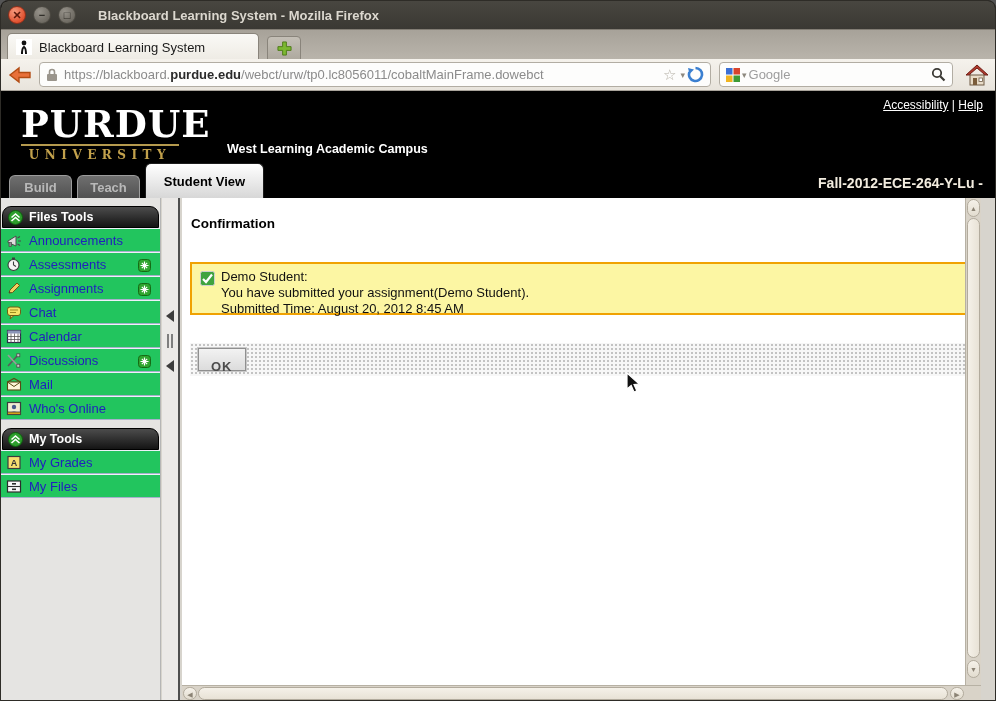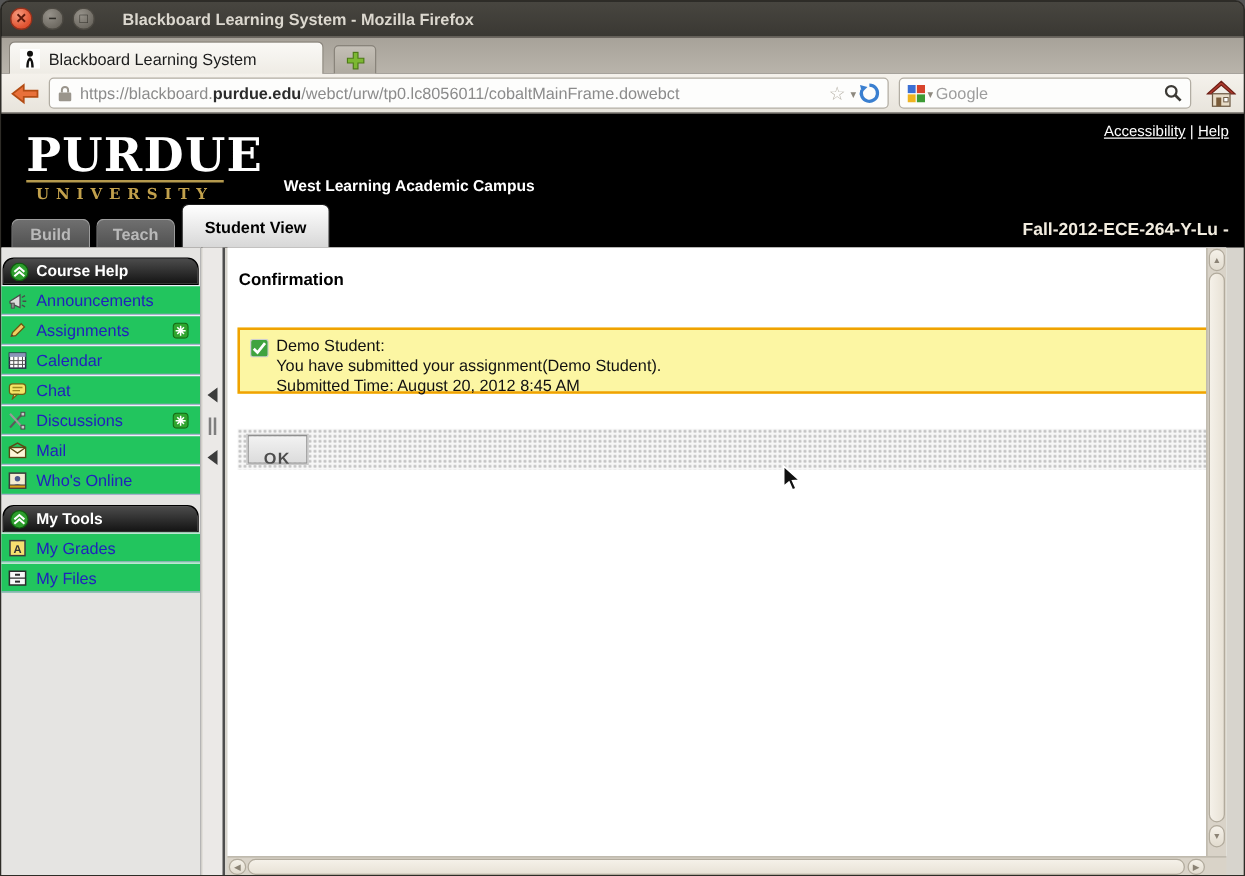--- a/index.html
+++ b/index.html
@@ -203,64 +203,78 @@
     <div class="coursecode">Fall-2012-ECE-264-Y-Lu -</div>
 
     <div class="contentrow">
 
       <div class="sidebar">
         <div class="sb-header">
           <svg width="15" height="15" viewBox="0 0 15 15">
             <circle cx="7.5" cy="7.5" r="7" fill="#2d9e2d" stroke="#0f5c0f"></circle>
             <path d="M3.5 7.5 L7.5 4 L11.5 7.5 M3.5 11 L7.5 7.5 L11.5 11" fill="none" stroke="#fff" stroke-width="1.6"></path>
           </svg>
-          <span class="sb-title">Course Help</span>
+          <span class="sb-title">Files Tools</span>
         </div>
 
 
         <div class="sb-item">
           <svg width="16" height="15" viewBox="0 0 16 15">
             <path d="M2 8 L10 3 L10 13 L2 9.5 Z" fill="#dcdcdc" stroke="#4a4a4a"></path>
             <path d="M11.5 5 L14 3.5 M12 8 L15 8 M11.5 11 L14 12.5" stroke="#4a4a4a" stroke-width="1.1"></path>
             <rect x="3" y="9.5" width="2.4" height="4" fill="#8c8c8c" stroke="#4a4a4a" stroke-width="0.7"></rect>
           </svg>
           <span class="lbl">Announcements</span>
         </div>
 
+        <div class="sb-item">
+          <svg width="16" height="15" viewBox="0 0 16 15">
+            <circle cx="7.5" cy="8" r="5.5" fill="#f4f4f4" stroke="#3c3c3c" stroke-width="1.1"></circle>
+            <rect x="6" y="0.5" width="3" height="2" fill="#3c3c3c"></rect>
+            <path d="M7.5 8 L7.5 4.5 M7.5 8 L10 9.5" stroke="#3c3c3c" stroke-width="1.1"></path>
+          </svg>
+          <span class="lbl">Assessments</span>
+          <span class="sb-badge">
+            <svg width="13" height="13" viewBox="0 0 13 13">
+              <rect x="0.5" y="0.5" width="12" height="12" rx="3" fill="#2ea52e" stroke="#156b15"></rect>
+              <path d="M6.5 2.5 V10.5 M2.5 6.5 H10.5 M3.8 3.8 L9.2 9.2 M9.2 3.8 L3.8 9.2" stroke="#fff" stroke-width="1.2"></path>
+            </svg>
+          </span>
+        </div>
 
         <div class="sb-item">
           <svg width="16" height="15" viewBox="0 0 16 15">
             <path d="M3 12 L4 9 L11 2 L13.5 4.5 L6.5 11.5 Z" fill="#f0d060" stroke="#6e5410" stroke-width="1"></path>
             <path d="M3 12 L4.8 11.6 L3.5 10.3 Z" fill="#3c3c3c"></path>
           </svg>
           <span class="lbl">Assignments</span>
           <span class="sb-badge">
             <svg width="13" height="13" viewBox="0 0 13 13">
               <rect x="0.5" y="0.5" width="12" height="12" rx="3" fill="#2ea52e" stroke="#156b15"></rect>
               <path d="M6.5 2.5 V10.5 M2.5 6.5 H10.5 M3.8 3.8 L9.2 9.2 M9.2 3.8 L3.8 9.2" stroke="#fff" stroke-width="1.2"></path>
             </svg>
           </span>
         </div>
 
         <div class="sb-item">
           <svg width="16" height="15" viewBox="0 0 16 15">
+            <rect x="1.5" y="2" width="13" height="8.5" rx="2.5" fill="#f5e465" stroke="#6e6014" stroke-width="1"></rect>
+            <path d="M5 10.5 L4 14 L8 10.5 Z" fill="#f5e465" stroke="#6e6014" stroke-width="1"></path>
+            <path d="M4 5 H12 M4 7.5 H10" stroke="#9c8c20" stroke-width="1.1"></path>
+          </svg>
+          <span class="lbl">Chat</span>
+        </div>
+
+        <div class="sb-item">
+          <svg width="16" height="15" viewBox="0 0 16 15">
             <rect x="1.5" y="1.5" width="13" height="12" fill="#fff" stroke="#2c2c4a" stroke-width="1.2"></rect>
             <rect x="1.5" y="1.5" width="13" height="3" fill="#8a94b8"></rect>
             <path d="M1.5 7.5 H14.5 M1.5 10.5 H14.5 M5 4.5 V13.5 M8.5 4.5 V13.5 M12 4.5 V13.5" stroke="#555" stroke-width="0.8"></path>
           </svg>
           <span class="lbl">Calendar</span>
-        </div>
-
-        <div class="sb-item">
-          <svg width="16" height="15" viewBox="0 0 16 15">
-            <rect x="1.5" y="2" width="13" height="8.5" rx="2.5" fill="#f5e465" stroke="#6e6014" stroke-width="1"></rect>
-            <path d="M5 10.5 L4 14 L8 10.5 Z" fill="#f5e465" stroke="#6e6014" stroke-width="1"></path>
-            <path d="M4 5 H12 M4 7.5 H10" stroke="#9c8c20" stroke-width="1.1"></path>
-          </svg>
-          <span class="lbl">Chat</span>
         </div>
 
         <div class="sb-item">
           <svg width="16" height="15" viewBox="0 0 16 15">
             <path d="M2 13 L12 2" stroke="#5a5a5a" stroke-width="1.6"></path>
             <path d="M2 2 L12 13" stroke="#9a9a9a" stroke-width="1.6"></path>
             <rect x="10.8" y="0.8" width="3" height="3" fill="#c8c8c8" stroke="#4a4a4a" stroke-width="0.8"></rect>
             <rect x="10.8" y="11.2" width="3" height="3" fill="#c8c8c8" stroke="#4a4a4a" stroke-width="0.8"></rect>
           </svg>
           <span class="lbl">Discussions</span>

